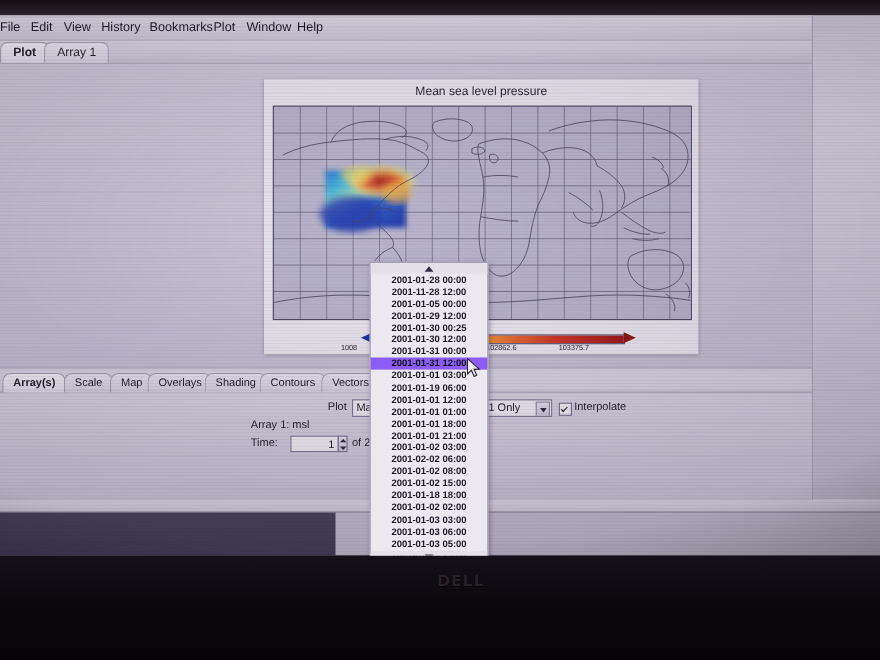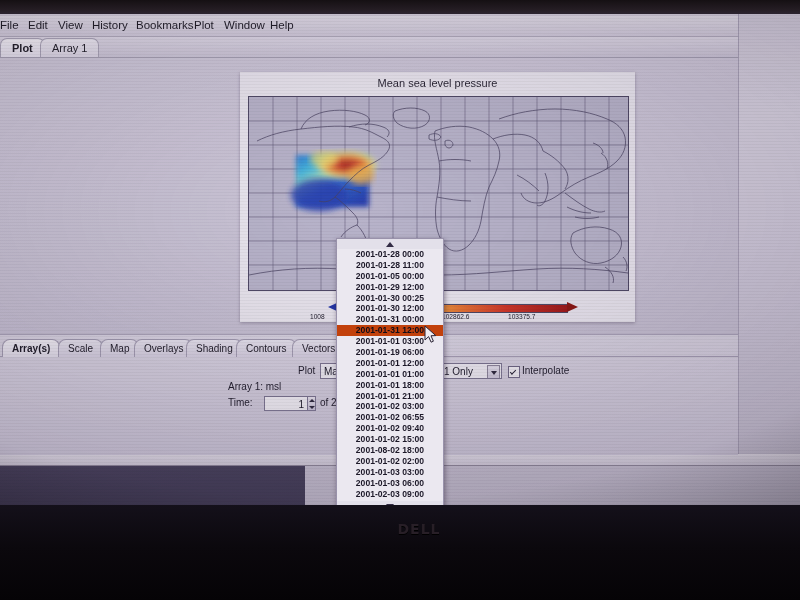--- a/index.html
+++ b/index.html
@@ -140,21 +140,21 @@
   .drop-scroll-up{top:0;}
   .drop-scroll-dn{bottom:0;}
   .drop-scroll-up:after{content:"";position:absolute;left:49px;top:3px;width:0;height:0;
             border-left:4px solid transparent;border-right:4px solid transparent;border-bottom:5px solid #332c45;}
   .drop-scroll-dn:after{content:"";position:absolute;left:49px;top:3px;width:0;height:0;
             border-left:4px solid transparent;border-right:4px solid transparent;border-top:5px solid #332c45;}
   .drop-items{position:absolute;left:0;top:10px;width:106px;}
   .ditem{height:10.9px;line-height:10.9px;font-size:8.6px;color:#1c1828;
          text-align:center;font-weight:bold;white-space:nowrap;
          font-family:"Liberation Sans",sans-serif;}
-  .ditem.sel{background:#c2410c;color:#0f0c18;text-align:center;}
+  .ditem.sel{background:#8b5cf6;color:#0f0c18;text-align:center;}
 
   
   .cursor{position:absolute;left:424px;top:311px;z-index:60;}
 </style>
 </head>
 <body>
 
 <div id="photo">
 
   <div class="bezel-top"></div>
@@ -358,42 +358,42 @@
         </div>
         <div class="lbl" style="left:324px;top:62px">of 249</div>
       </div>
 
     </div>
 
     <div class="droplist">
       <div class="drop-scroll-up"></div>
       <div class="drop-items">
           <div class="ditem">2001-01-28 00:00</div>
-          <div class="ditem">2001-01-28 11:00</div>
+          <div class="ditem">2001-11-28 12:00</div>
           <div class="ditem">2001-01-05 00:00</div>
           <div class="ditem">2001-01-29 12:00</div>
           <div class="ditem">2001-01-30 00:25</div>
           <div class="ditem">2001-01-30 12:00</div>
           <div class="ditem">2001-01-31 00:00</div>
           <div class="ditem sel">2001-01-31 12:00</div>
           <div class="ditem">2001-01-01 03:00</div>
           <div class="ditem">2001-01-19 06:00</div>
           <div class="ditem">2001-01-01 12:00</div>
           <div class="ditem">2001-01-01 01:00</div>
           <div class="ditem">2001-01-01 18:00</div>
           <div class="ditem">2001-01-01 21:00</div>
           <div class="ditem">2001-01-02 03:00</div>
-          <div class="ditem">2001-01-02 06:55</div>
-          <div class="ditem">2001-01-02 09:40</div>
+          <div class="ditem">2001-02-02 06:00</div>
+          <div class="ditem">2001-01-02 08:00</div>
           <div class="ditem">2001-01-02 15:00</div>
-          <div class="ditem">2001-08-02 18:00</div>
+          <div class="ditem">2001-01-18 18:00</div>
           <div class="ditem">2001-01-02 02:00</div>
           <div class="ditem">2001-01-03 03:00</div>
           <div class="ditem">2001-01-03 06:00</div>
-          <div class="ditem">2001-02-03 09:00</div>
+          <div class="ditem">2001-01-03 05:00</div>
           <div class="ditem">2001-01-03 15:00</div>
         </div>
       <div class="drop-scroll-dn"></div>
     </div>
 
     <svg class="cursor" width="13" height="19" viewBox="0 0 13 19">
       <path d="M1 1 L1 15 L4.6 11.6 L7.1 17.2 L9.4 16.2 L7 10.8 L11.8 10.6 Z" fill="#efecf2" stroke="#2b2536" stroke-width="1"></path>
     </svg>
 
     <div class="scan"></div>

